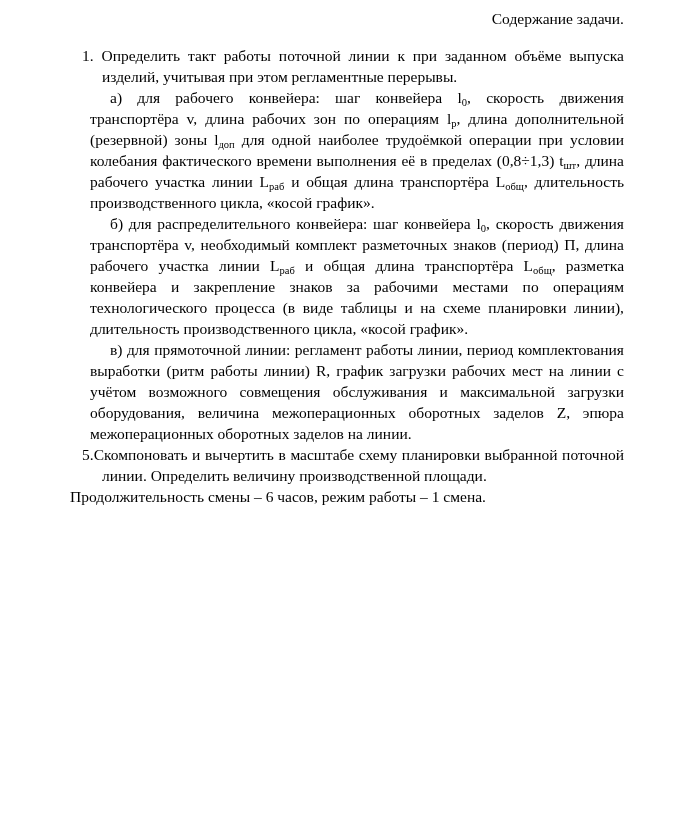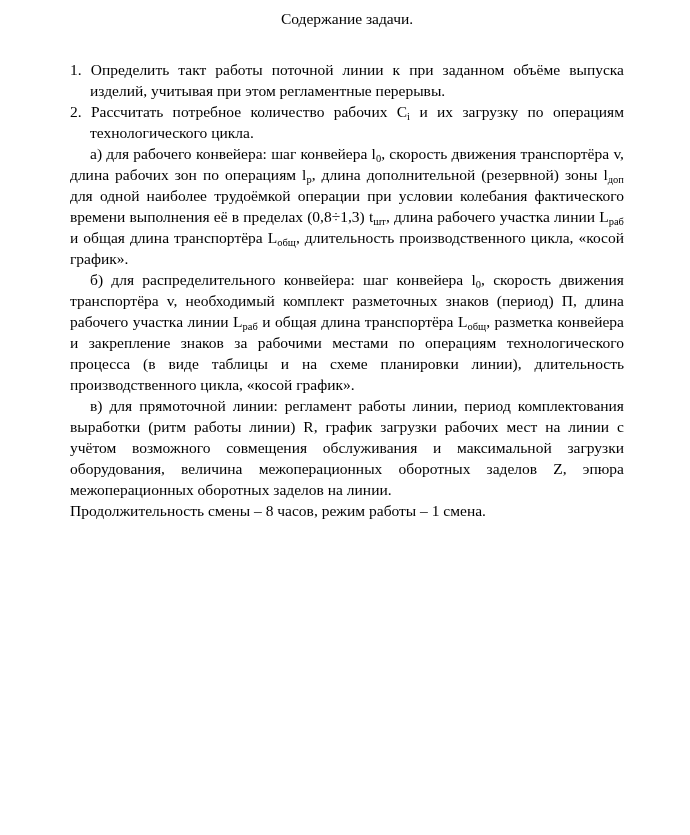--- a/index.html
+++ b/index.html
@@ -16,32 +16,34 @@
   }
   .page {
     box-sizing: border-box;
     width: 690px;
     height: 835px;
     padding: 8px 66px 0 70px;
     font-size: 15.5px;
     line-height: 21px;
   }
   .title {
-    margin: 0 0 30px 0;
-    text-align: center;
+    margin: 0 0 16px 0;
+    text-align: right;
   }
   .list {
     margin: 0;
   }
   .item {
     padding-left: 20px;
     text-indent: -20px;
     text-align: justify;
+    margin-left: 12px;
   }
   .sub {
+    margin-left: 20px;
     text-indent: 20px;
     text-align: justify;
   }
   .num {
     white-space: pre;
   }
   sub {
     font-size: 0.68em;
     line-height: 0;
     vertical-align: baseline;
@@ -54,20 +56,20 @@
   }
 </style>
 </head>
 <body>
 
 <div class="page">
   <div class="title">Содержание задачи.</div>
 
   <div class="list" id="task-list">
       <div class="item"><span class="num">1. </span>Определить такт работы поточной линии к при заданном объёме выпуска изделий, учитывая при этом регламентные перерывы.</div>
-      <div class="item"><span class="num">2. </span>Рассчитать потребное количество рабочих C<sub>i</sub> и их загрузку по операциям технологического цикла.</div>
       <div class="sub">а) для рабочего конвейера: шаг конвейера l<sub>0</sub>, скорость движения транспортёра v, длина рабочих зон по операциям l<sub>р</sub>, длина дополнительной (резервной) зоны l<sub>доп</sub> для одной наиболее трудоёмкой операции при условии колебания фактического времени выполнения её в пределах (0,8÷1,3) t<sub>шт</sub>, длина рабочего участка линии L<sub>раб</sub> и общая длина транспортёра L<sub>общ</sub>, длительность производственного цикла, «косой график».</div>
       <div class="sub">б) для распределительного конвейера: шаг конвейера l<sub>0</sub>, скорость движения транспортёра v, необходимый комплект разметочных знаков (период) П, длина рабочего участка линии L<sub>раб</sub> и общая длина транспортёра L<sub>общ</sub>, разметка конвейера и закрепление знаков за рабочими местами по операциям технологического процесса (в виде таблицы и на схеме планировки линии), длительность производственного цикла, «косой график».</div>
       <div class="sub">в) для прямоточной линии: регламент работы линии, период комплектования выработки (ритм работы линии) R, график загрузки рабочих мест на линии с учётом возможного совмещения обслуживания и максимальной загрузки оборудования, величина межоперационных оборотных заделов Z, эпюра межоперационных оборотных заделов на линии.</div>
+      <div class="item"><span class="num">5.</span>Скомпоновать и вычертить в масштабе схему планировки выбранной поточной линии. Определить величину производственной площади.</div>
     </div>
 
-  <div class="footer">Продолжительность смены – 8 часов, режим работы – 1 смена.</div>
+  <div class="footer">Продолжительность смены – 6 часов, режим работы – 1 смена.</div>
 </div>
 
 </body></html>

